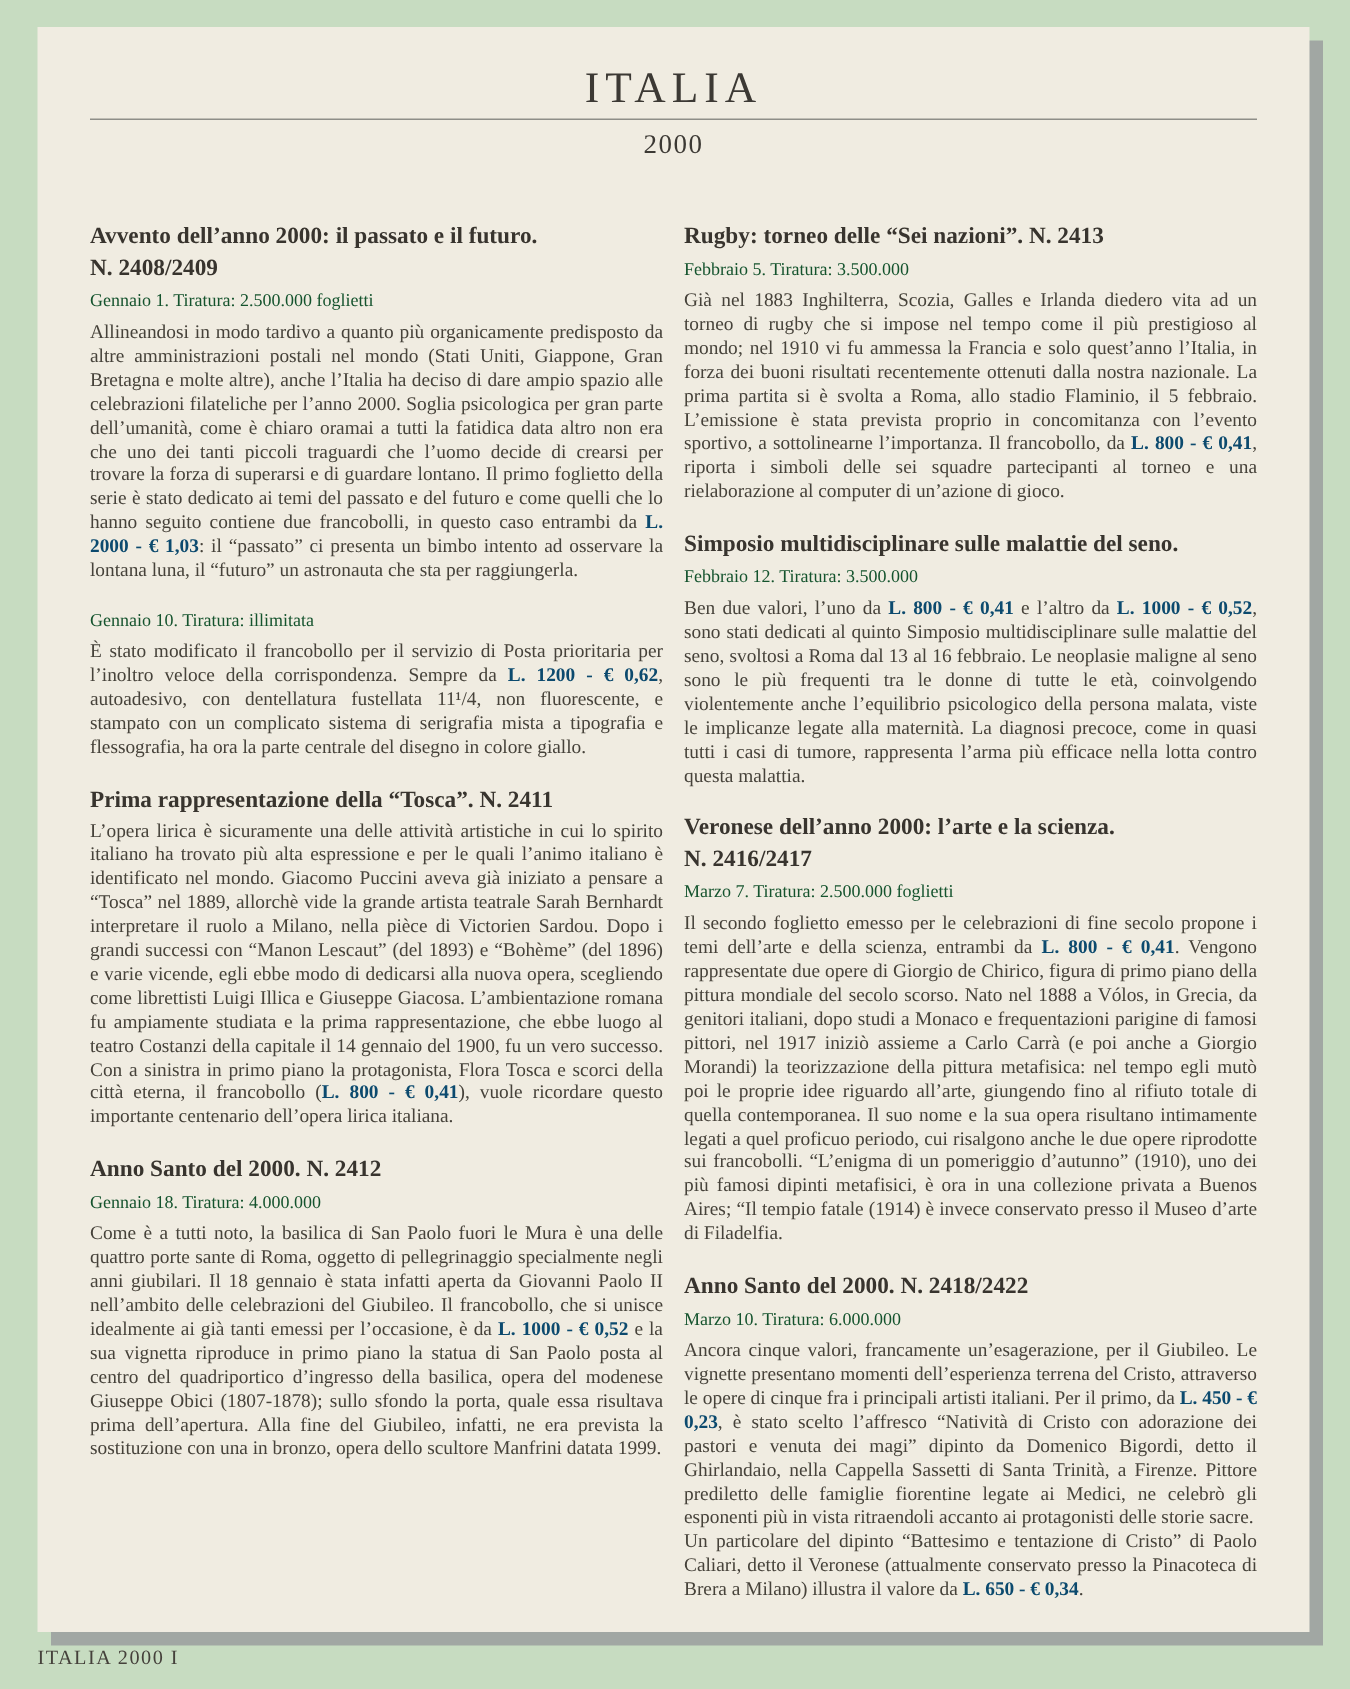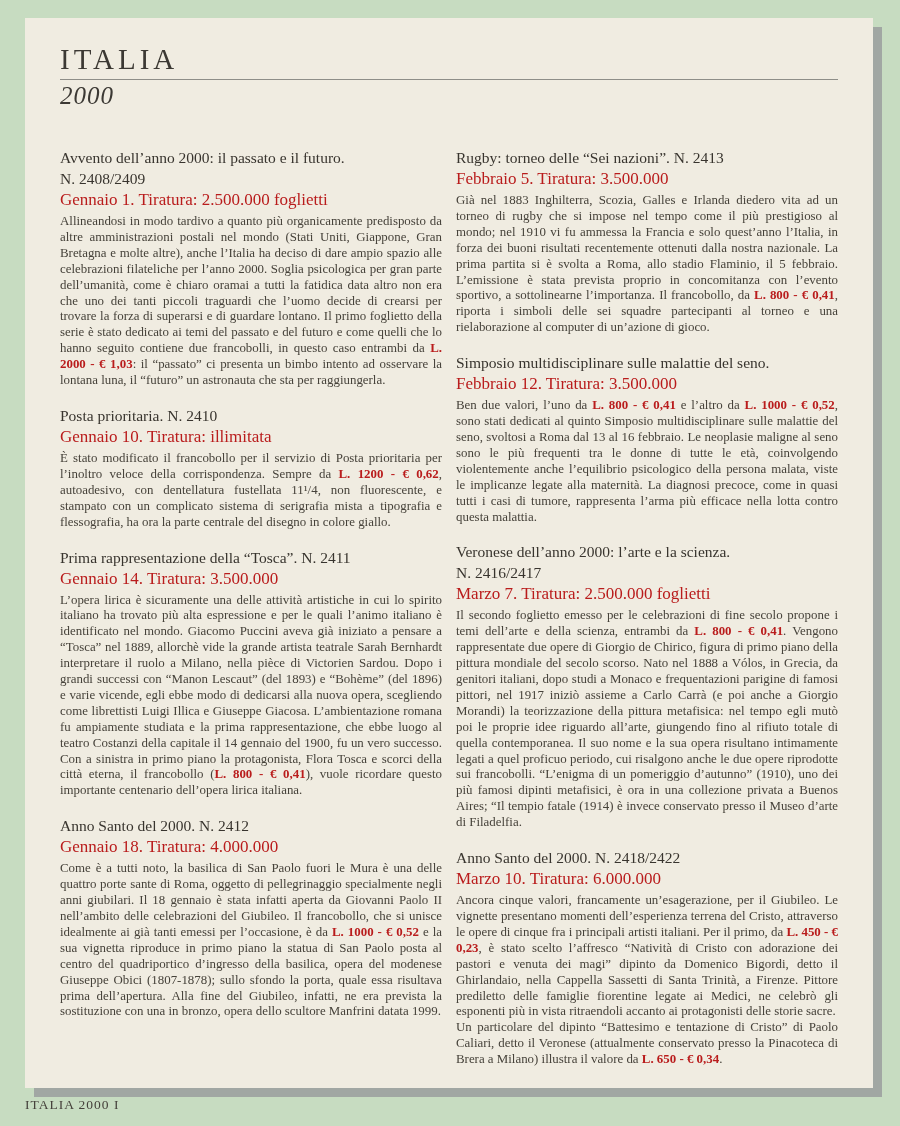--- a/index.html
+++ b/index.html
@@ -12,44 +12,44 @@
   }
   .sheet{
     position:absolute;left:25px;top:18px;
     width:848px;height:1070px;
     background:#f0ece1;
     box-shadow:9px 9px 0 #a1a7a3;
     box-sizing:border-box;
     padding:24px 35px 26px 35px;
     overflow:hidden;
   }
-  .hdr{text-align:left;color:#3c3934;}
+  .hdr{text-align:center;color:#3c3934;}
   .hdr-title{
     font-size:29px;line-height:34px;letter-spacing:4px;
     font-weight:normal;margin:0;
   }
   .rule{border:none;border-top:1.5px solid #8e8e88;margin:3px 0 1px 0;}
-  .hdr-year{font-size:25px;line-height:30px;letter-spacing:1px;margin:0;font-weight:normal;font-style:italic;}
+  .hdr-year{font-size:18px;line-height:30px;letter-spacing:1px;margin:0;font-weight:normal;}
   .columns{display:flex;gap:14px;margin-top:36px;}
   .col{width:382px;}
   .sec{margin-bottom:16px;}
   .sec:first-child{margin-top:0;}
   .sec-title{
-    font-size:15.5px;line-height:21px;font-weight:normal;
+    font-size:15.5px;line-height:21px;font-weight:bold;
     color:#38342e;margin:0 0 3px 0;
   }
   .sec-meta{
-    font-size:17px;line-height:16px;color:#b91c1c;
+    font-size:12px;line-height:16px;color:#14532d;
     margin:0 0 6px 0;
   }
   .sec-body{
     font-size:12.9px;line-height:15.9px;color:#46423a;
     text-align:justify;margin:0;
   }
-  .sec-body b{color:#b91c1c;}
+  .sec-body b{color:#0c4a6e;}
   .footer{
     position:absolute;left:25px;top:1097px;
     font-size:13.5px;color:#45413b;letter-spacing:1px;text-align:right;
   }
 </style>
 </head>
 <body>
 
 <div class="sheet">
 
@@ -66,34 +66,29 @@
       <div class="sec">
         <h3 class="sec-title">
           <div>Avvento dell’anno 2000: il passato e il futuro.</div>
           <div>N. 2408/2409</div>
         </h3>
         <div class="sec-meta">Gennaio 1. Tiratura: 2.500.000 foglietti</div>
         <p class="sec-body"><span>Allineandosi in modo tardivo a quanto più organicamente predisposto da altre amministrazioni postali nel mondo (Stati Uniti, Giappone, Gran Bretagna e molte altre), anche l’Italia ha deciso di dare ampio spazio alle celebrazioni filateliche per l’anno 2000. Soglia psicologica per gran parte dell’umanità, come è chiaro oramai a tutti la fatidica data altro non era che uno dei tanti piccoli traguardi che l’uomo decide di crearsi per trovare la forza di superarsi e di guardare lontano. Il primo foglietto della serie è stato dedicato ai temi del passato e del futuro e come quelli che lo hanno seguito contiene due francobolli, in questo caso entrambi da </span><b>L. 2000 - € 1,03</b><span>: il “passato” ci presenta un bimbo intento ad osservare la lontana luna, il “futuro” un astronauta che sta per raggiungerla.</span></p>
       </div>
 
       <div class="sec">
-        <h3 class="sec-title">
-          <div>Posta prioritaria. N. 2410</div>
-          <div></div>
-        </h3>
         <div class="sec-meta">Gennaio 10. Tiratura: illimitata</div>
         <p class="sec-body"><span>È stato modificato il francobollo per il servizio di Posta prioritaria per l’inoltro veloce della corrispondenza. Sempre da </span><b>L. 1200 - € 0,62</b><span>, autoadesivo, con dentellatura fustellata 11¹/4, non fluorescente, e stampato con un complicato sistema di serigrafia mista a tipografia e flessografia, ha ora la parte centrale del disegno in colore giallo.</span></p>
       </div>
 
       <div class="sec">
         <h3 class="sec-title">
           <div>Prima rappresentazione della “Tosca”. N. 2411</div>
           <div></div>
         </h3>
-        <div class="sec-meta">Gennaio 14. Tiratura: 3.500.000</div>
         <p class="sec-body"><span>L’opera lirica è sicuramente una delle attività artistiche in cui lo spirito italiano ha trovato più alta espressione e per le quali l’animo italiano è identificato nel mondo. Giacomo Puccini aveva già iniziato a pensare a “Tosca” nel 1889, allorchè vide la grande artista teatrale Sarah Bernhardt interpretare il ruolo a Milano, nella pièce di Victorien Sardou. Dopo i grandi successi con “Manon Lescaut” (del 1893) e “Bohème” (del 1896) e varie vicende, egli ebbe modo di dedicarsi alla nuova opera, scegliendo come librettisti Luigi Illica e Giuseppe Giacosa. L’ambientazione romana fu ampiamente studiata e la prima rappresentazione, che ebbe luogo al teatro Costanzi della capitale il 14 gennaio del 1900, fu un vero successo. Con a sinistra in primo piano la protagonista, Flora Tosca e scorci della città eterna, il francobollo (</span><b>L. 800 - € 0,41</b><span>), vuole ricordare questo importante centenario dell’opera lirica italiana.</span></p>
       </div>
 
       <div class="sec">
         <h3 class="sec-title">
           <div>Anno Santo del 2000. N. 2412</div>
           <div></div>
         </h3>
         <div class="sec-meta">Gennaio 18. Tiratura: 4.000.000</div>
         <p class="sec-body"><span>Come è a tutti noto, la basilica di San Paolo fuori le Mura è una delle quattro porte sante di Roma, oggetto di pellegrinaggio specialmente negli anni giubilari. Il 18 gennaio è stata infatti aperta da Giovanni Paolo II nell’ambito delle celebrazioni del Giubileo. Il francobollo, che si unisce idealmente ai già tanti emessi per l’occasione, è da </span><b>L. 1000 - € 0,52</b><span> e la sua vignetta riproduce in primo piano la statua di San Paolo posta al centro del quadriportico d’ingresso della basilica, opera del modenese Giuseppe Obici (1807-1878); sullo sfondo la porta, quale essa risultava prima dell’apertura. Alla fine del Giubileo, infatti, ne era prevista la sostituzione con una in bronzo, opera dello scultore Manfrini datata 1999.</span></p>

